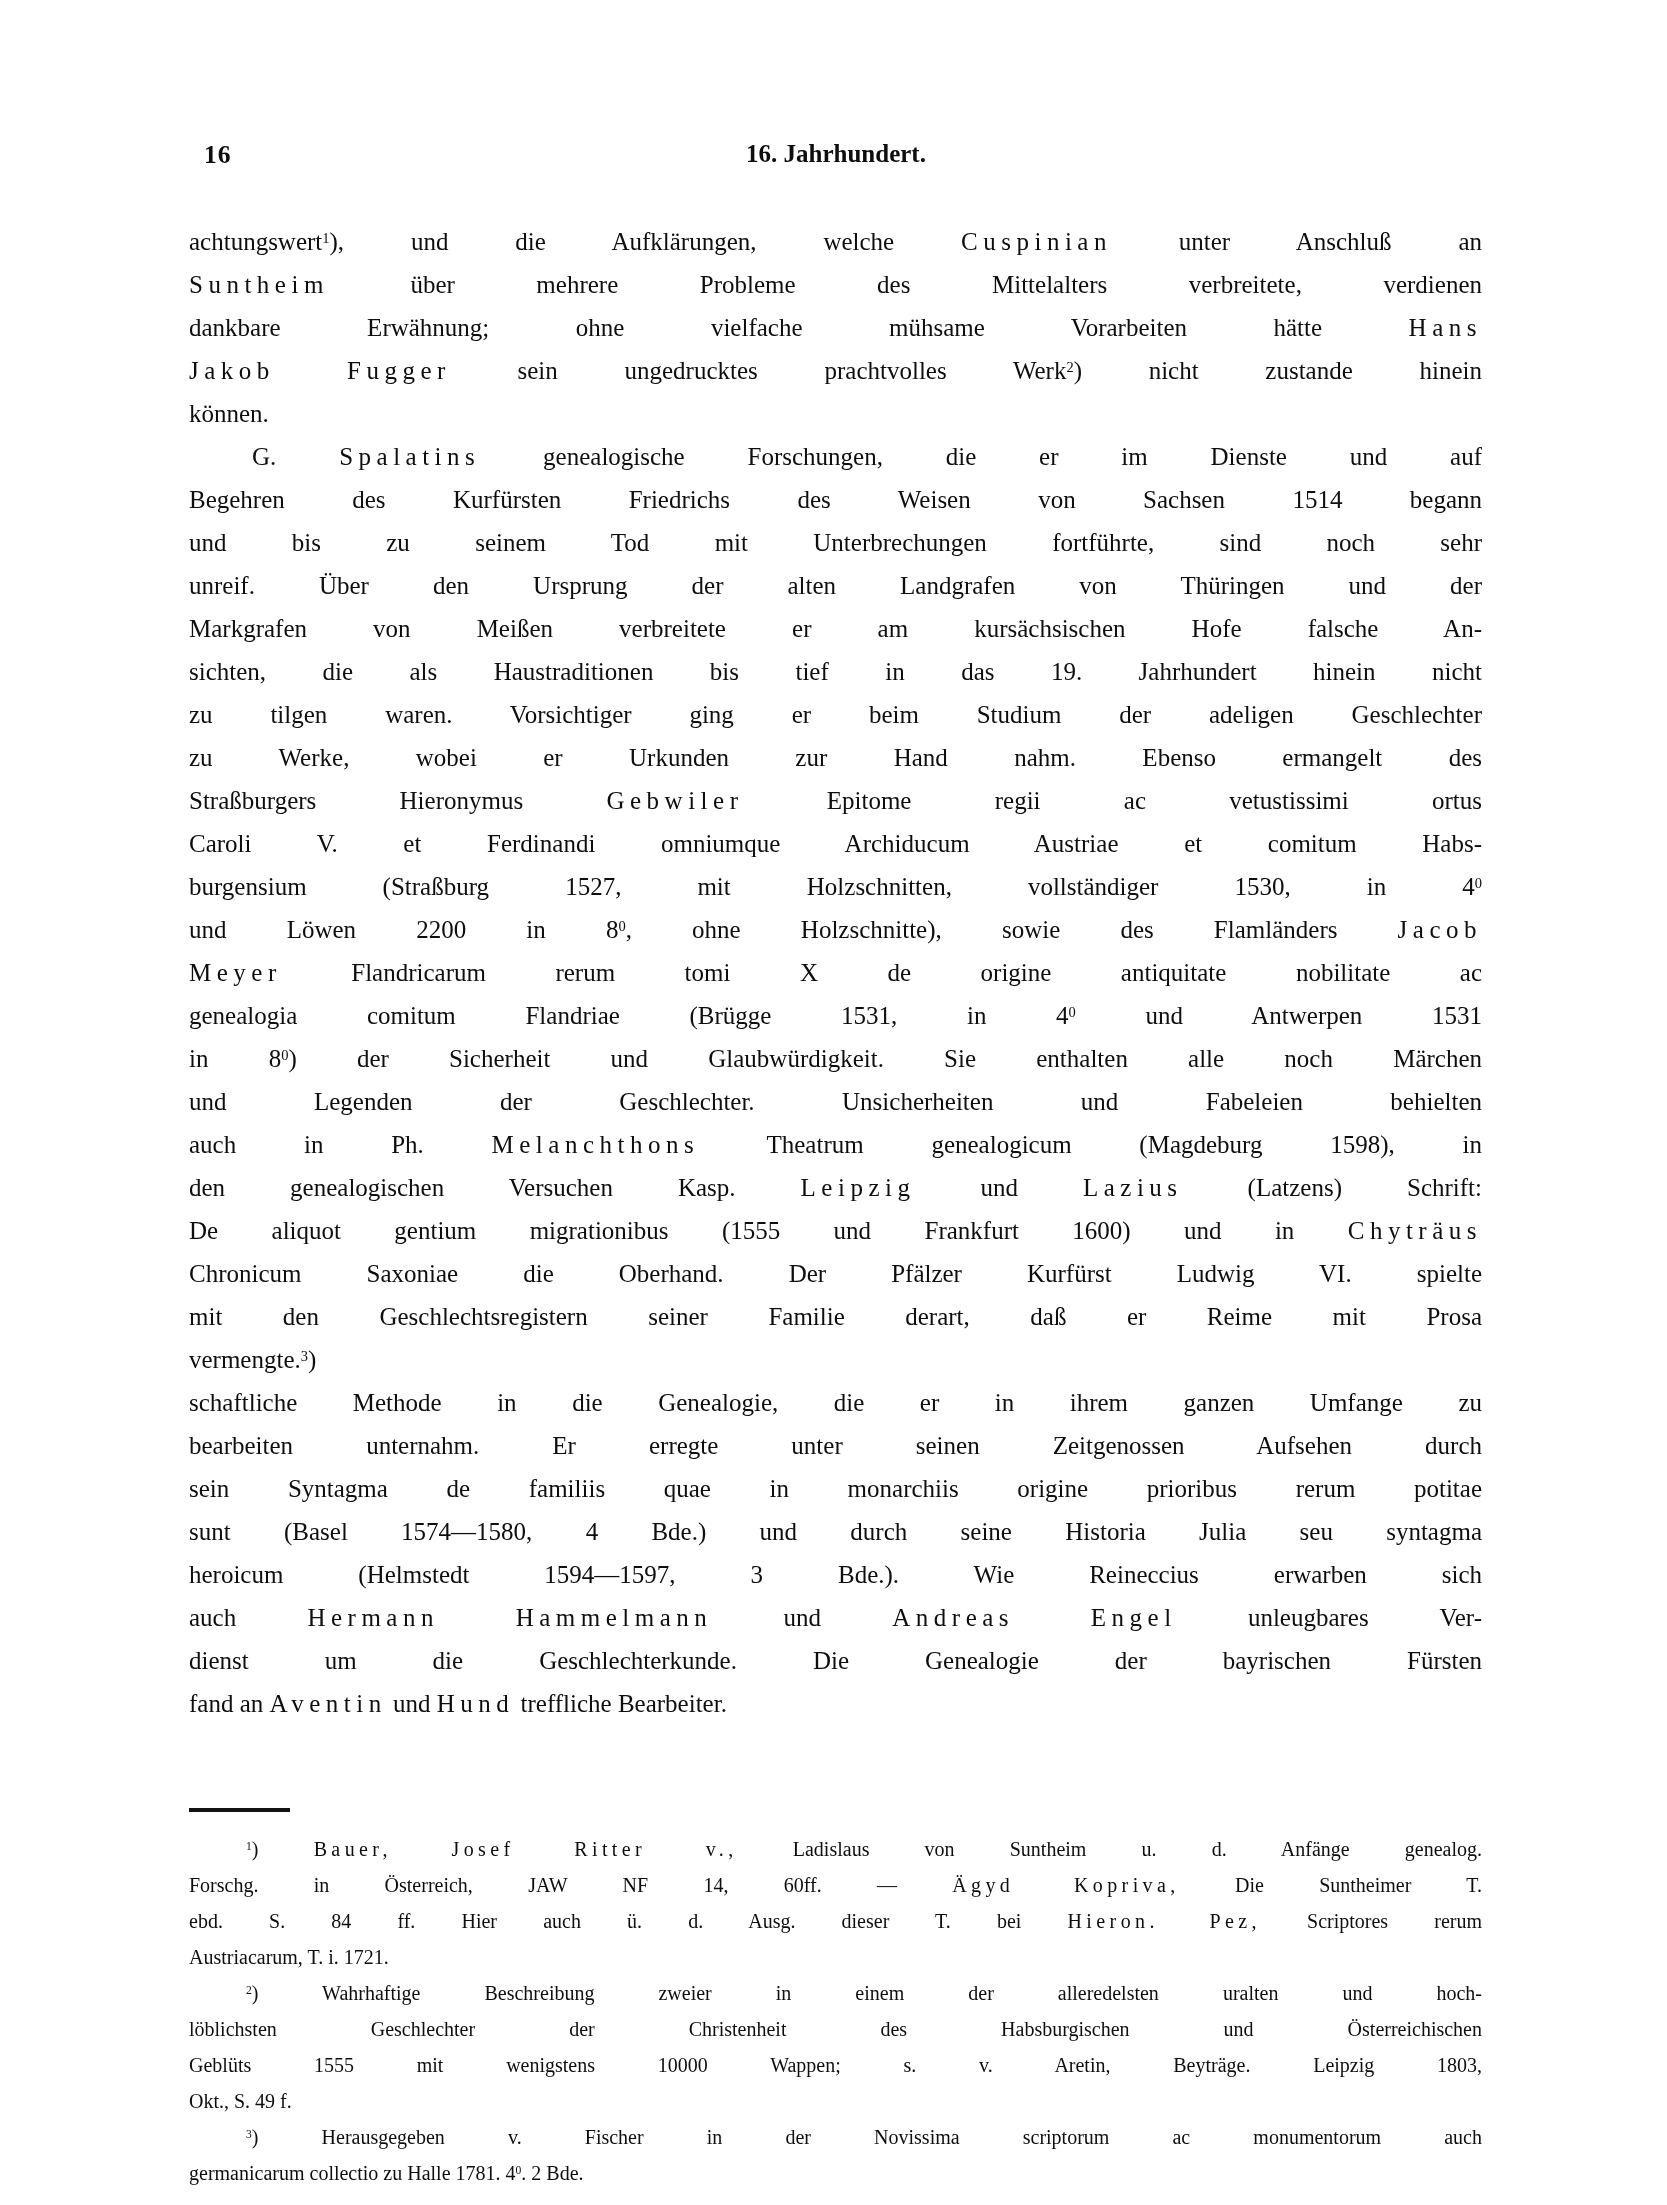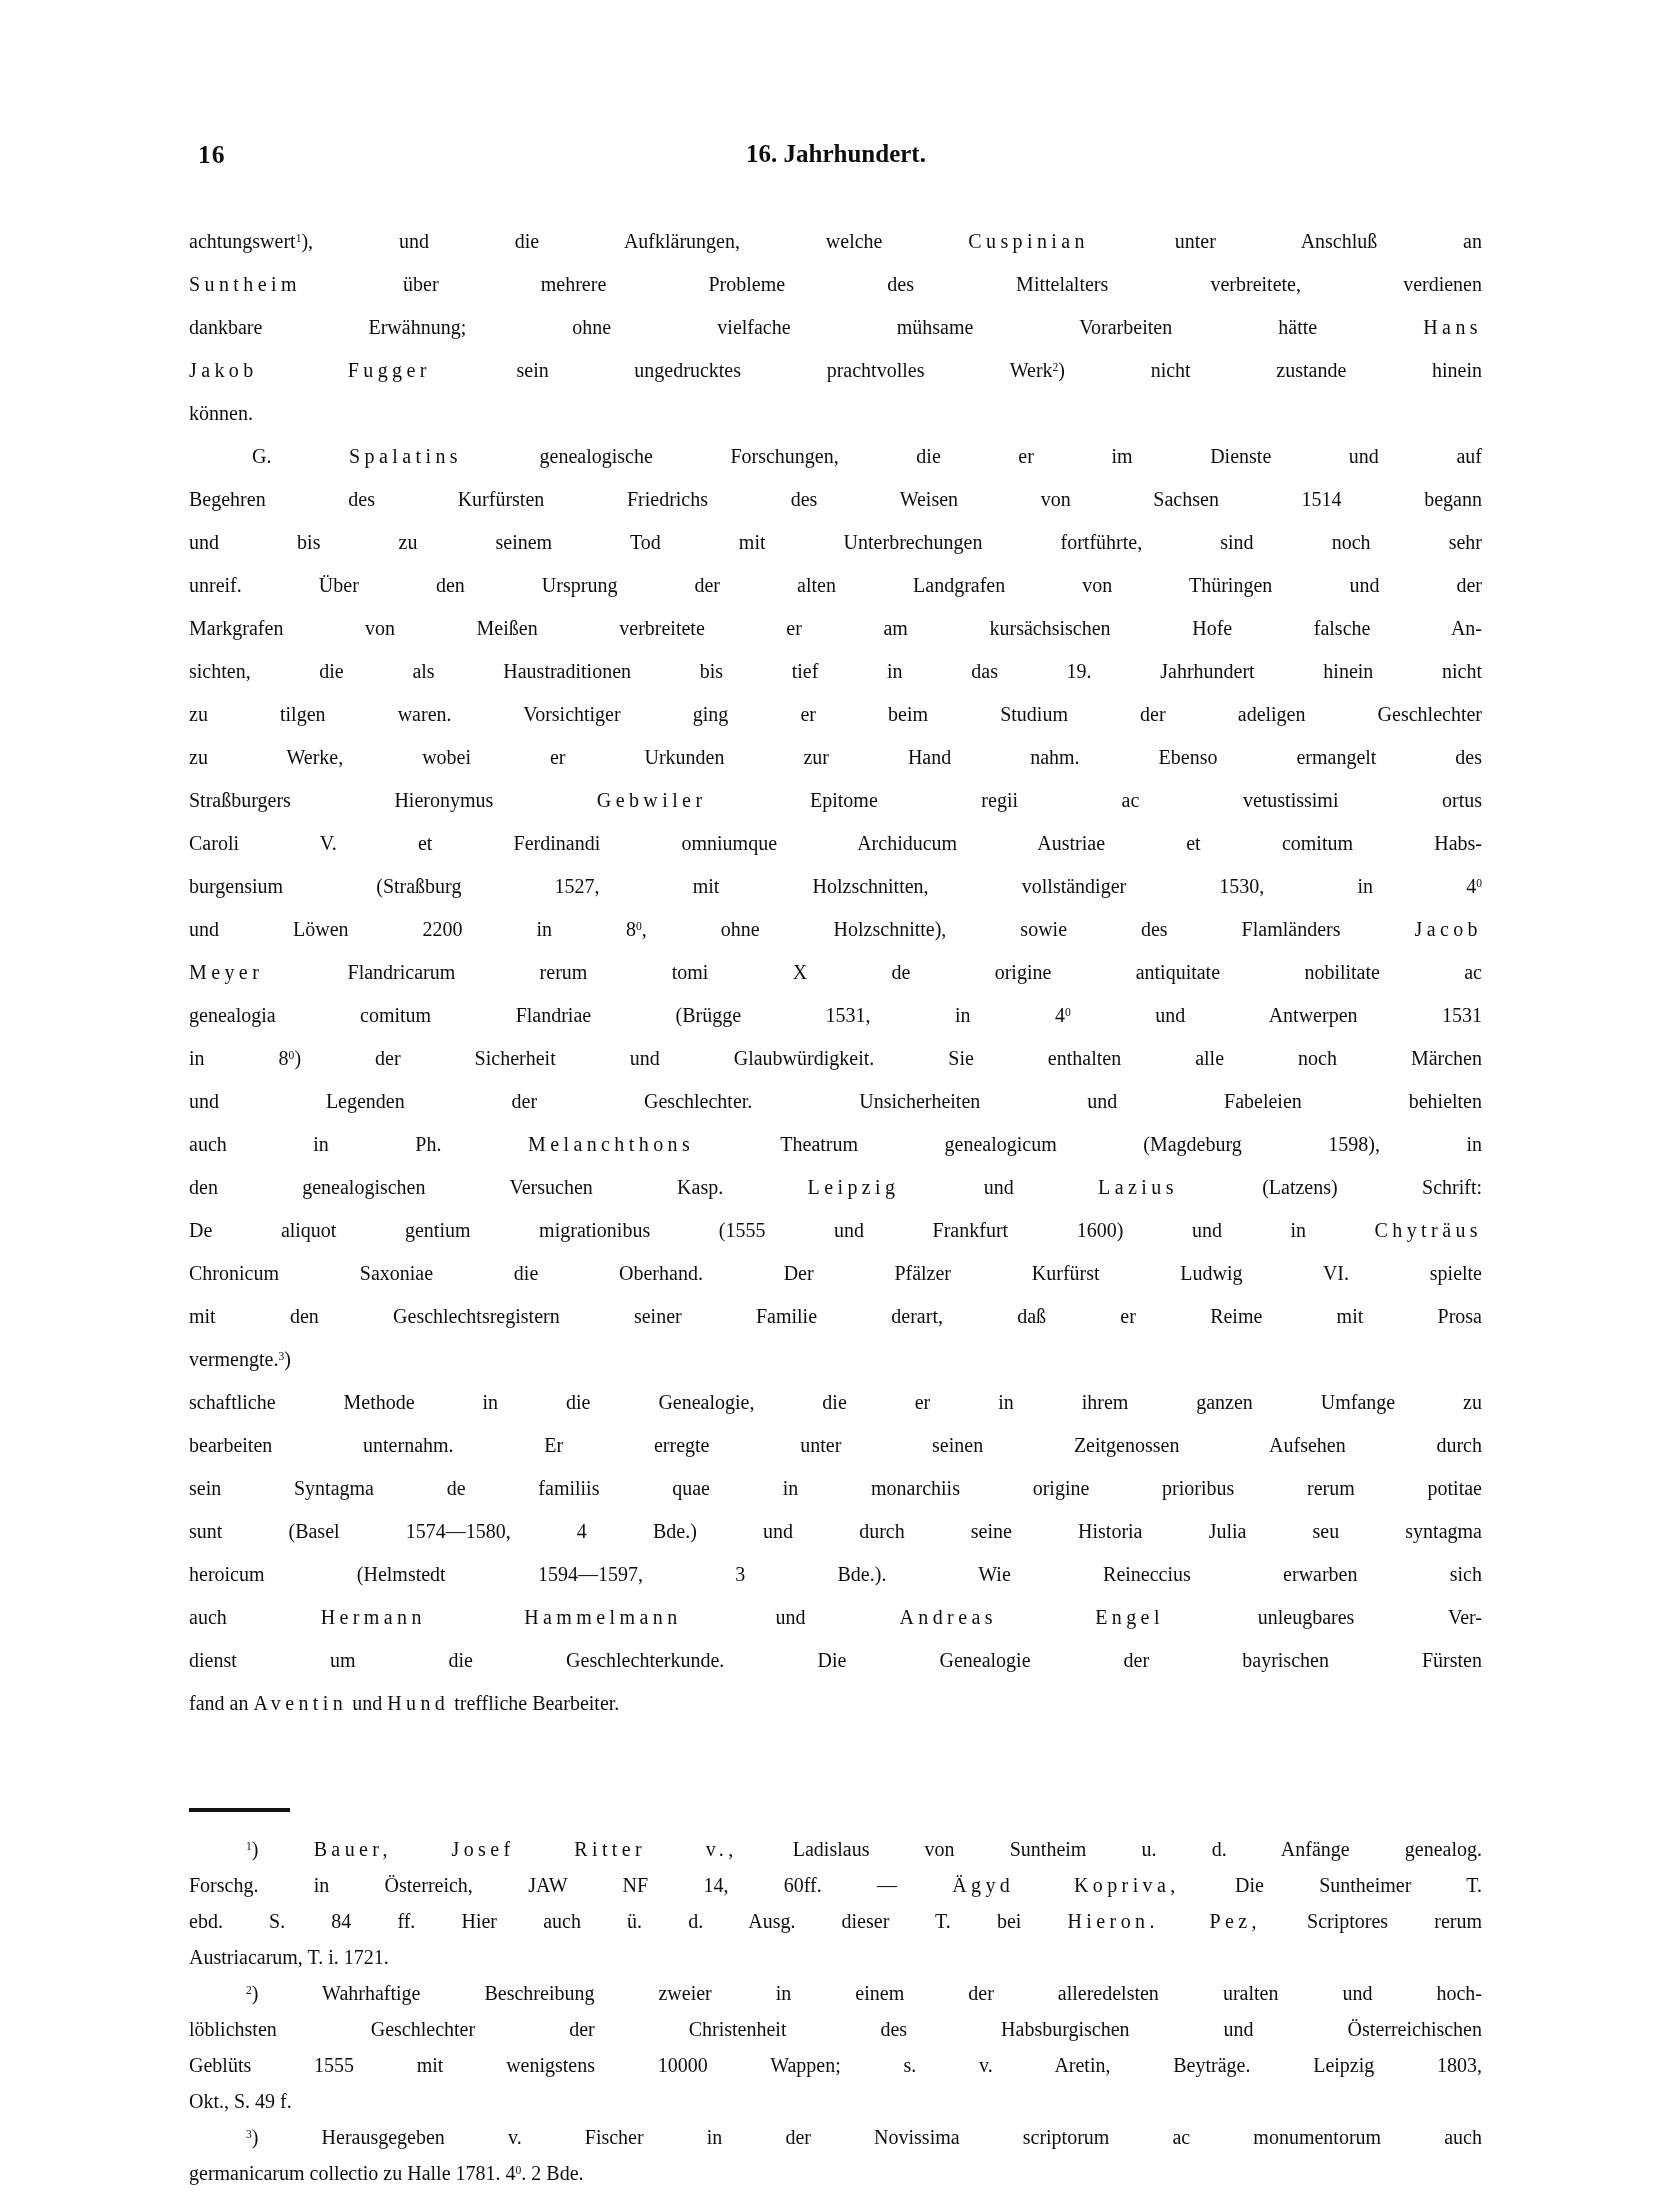--- a/index.html
+++ b/index.html
@@ -10,35 +10,35 @@
     color: #0e0e0e;
     position: relative;
   }
   .page { position: absolute; inset: 0; background: #ffffff; }
 
   .header-row {
     position: absolute;
     top: 140px; left: 190px; width: 1292px; height: 40px;
   }
   .page-number {
-    position: absolute; left: 8px; top: 0;
+    position: absolute; left: 14px; top: 0;
     font-size: 25.6px; font-weight: bold; letter-spacing: 0.9px;
   }
   .running-title {
     width: 100%;
     text-align: center;
     font-size: 25px; font-weight: bold;
   }
 
   .body-text {
     position: absolute;
     top: 220px; left: 189px; width: 1293px;
   }
   .bline {
-    font-size: 20px;
+    font-size: 25px;
     line-height: 43px;
     height: 43px;
     text-align: justify;
     text-align-last: justify;
     overflow: hidden;
     white-space: normal;
   }
   .bline.final { text-align-last: left; }
   .bline.indent { text-indent: 63px; }
 

